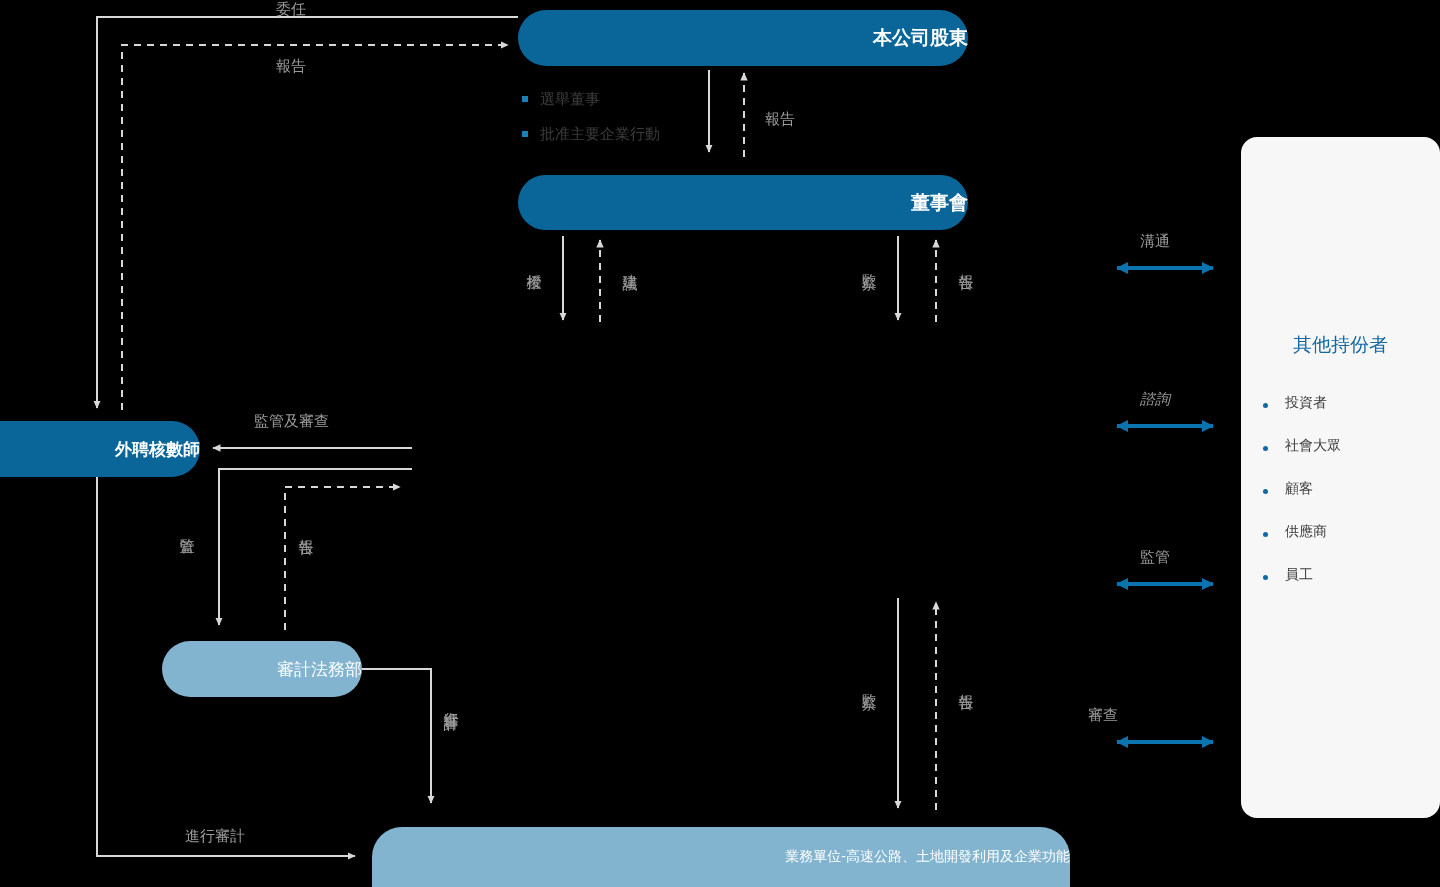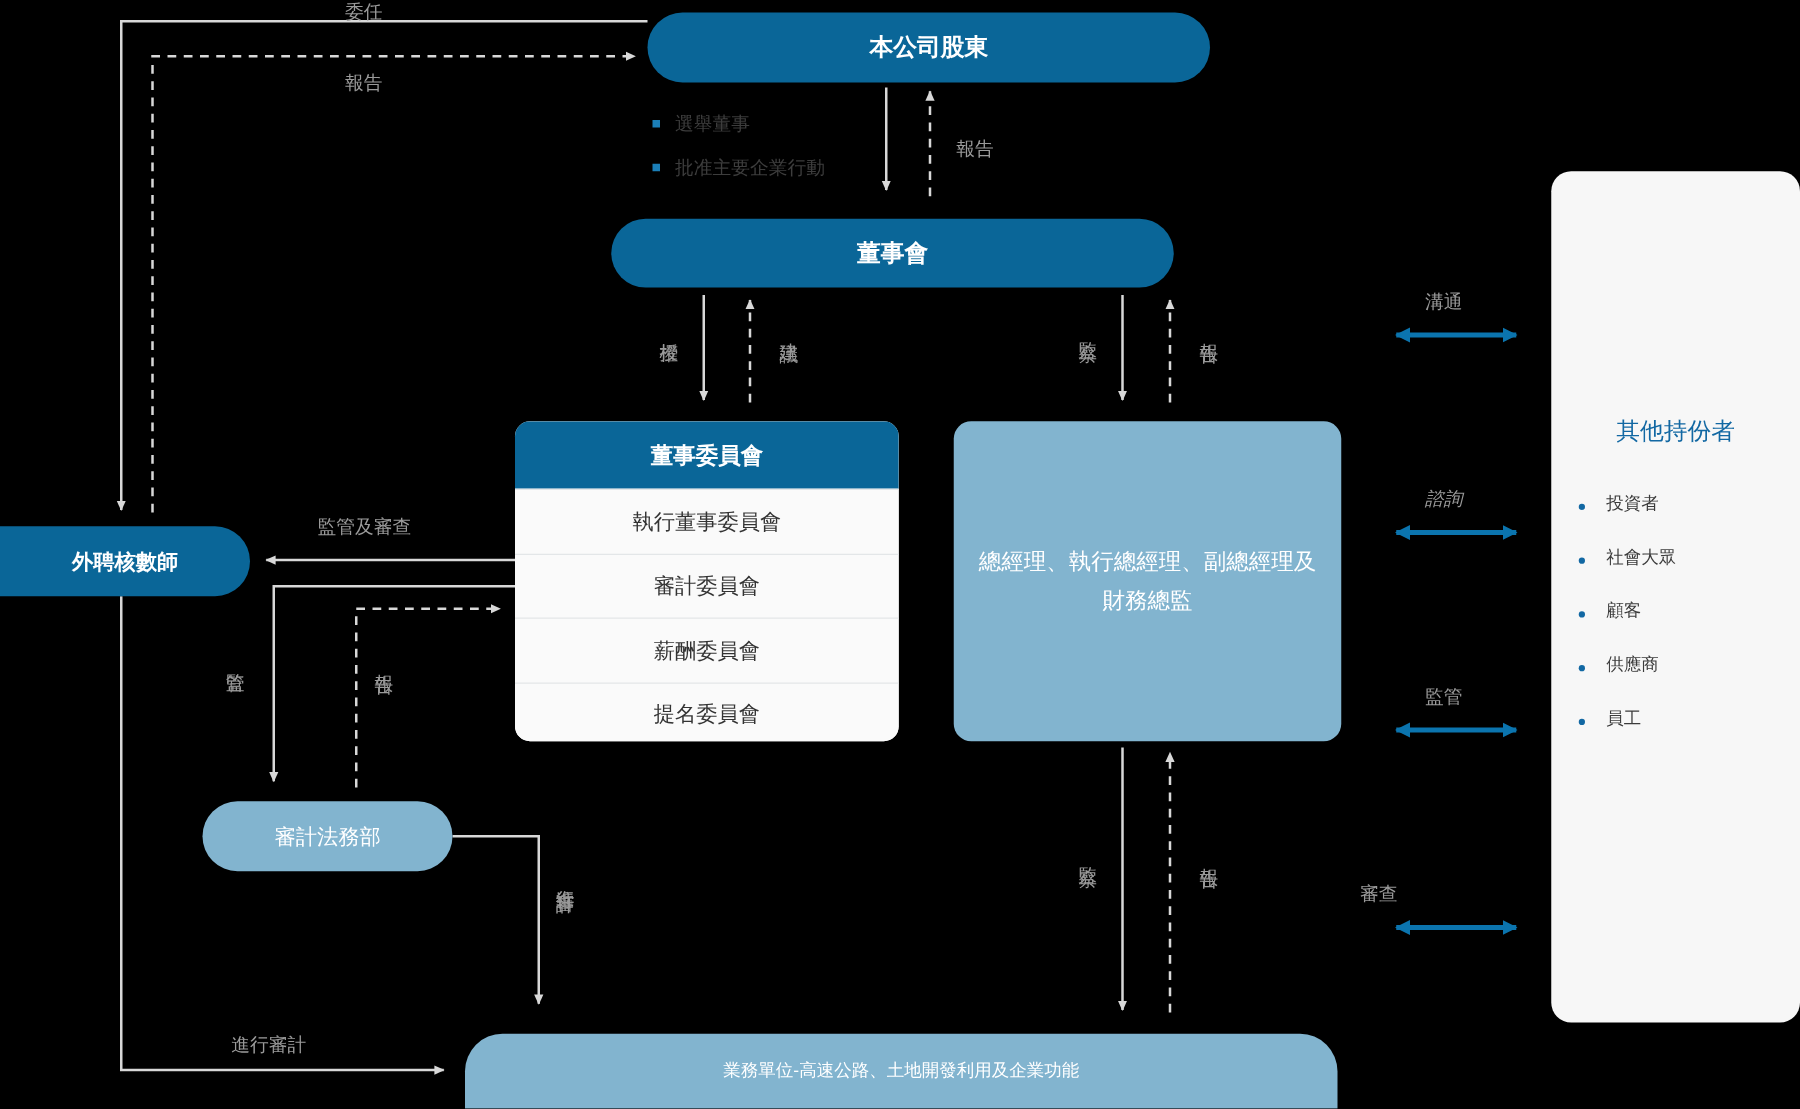--- a/index.html
+++ b/index.html
@@ -7,32 +7,32 @@
   #stage{
     position:relative;
     width:1440px;height:887px;
     background:#000;
     overflow:hidden;
     font-family:"Liberation Sans","DejaVu Sans",sans-serif;
   }
   .node{
     position:absolute;
     box-sizing:border-box;
-    display:flex;align-items:center;justify-content:center;
+    display:flex;align-items:center;justify-content:flex-end;
     text-align:center;
     color:#fff;
     z-index:3;
   }
   .node-dark{background:#0a6698;}
   .node-light{background:#82b4cf;}
   .pill{border-radius:28px;}
 
   
   #shareholders{left:518px;top:10px;width:450px;height:56px;font-size:19px;font-weight:bold;}
-  #board{left:489px;top:175px;width:450px;height:55px;font-size:19px;font-weight:bold;}
+  #board{left:518px;top:175px;width:450px;height:55px;font-size:19px;font-weight:bold;}
   #ext-auditor{left:0px;top:421px;width:200px;height:56px;font-size:17px;font-weight:bold;
                border-radius:0 28px 28px 0;}
   #audit-legal{left:162px;top:641px;width:200px;height:56px;font-size:17px;border-radius:28px;}
   #management{left:763px;top:337px;width:310px;height:256px;border-radius:14px;
               font-size:18px;line-height:1.75;padding:0 18px;}
   #business-unit{left:372px;top:827px;width:698px;height:60px;border-radius:30px 30px 0 0;
                  font-size:14px;}
 
   
   #committee{
@@ -165,45 +165,25 @@
   </div>
 
   <div class="node node-dark" id="ext-auditor">
     <span>外聘核數師</span>
   </div>
 
   <div class="node node-light" id="audit-legal">
     <span>審計法務部</span>
   </div>
 
-  <div class="node node-light" id="management">
-    <span>總經理、執行總經理、副總經理及財務總監</span>
-  </div>
 
   <div class="node node-light" id="business-unit">
     <span>業務單位-高速公路、土地開發利用及企業功能</span>
   </div>
 
-  <div id="committee">
-    <div class="chead">
-      <span>董事委員會</span>
-    </div>
-    <div class="crow">
-      <span>執行董事委員會</span>
-    </div>
-    <div class="crow">
-      <span>審計委員會</span>
-    </div>
-    <div class="crow">
-      <span>薪酬委員會</span>
-    </div>
-    <div class="crow">
-      <span>提名委員會</span>
-    </div>
-  </div>
 
   <div id="stakeholders">
     <div class="sh-title">其他持份者</div>
     <ul>
       <li>
         <span class="dot"></span>
         <span>投資者</span>
       </li>
       <li>
         <span class="dot"></span>

